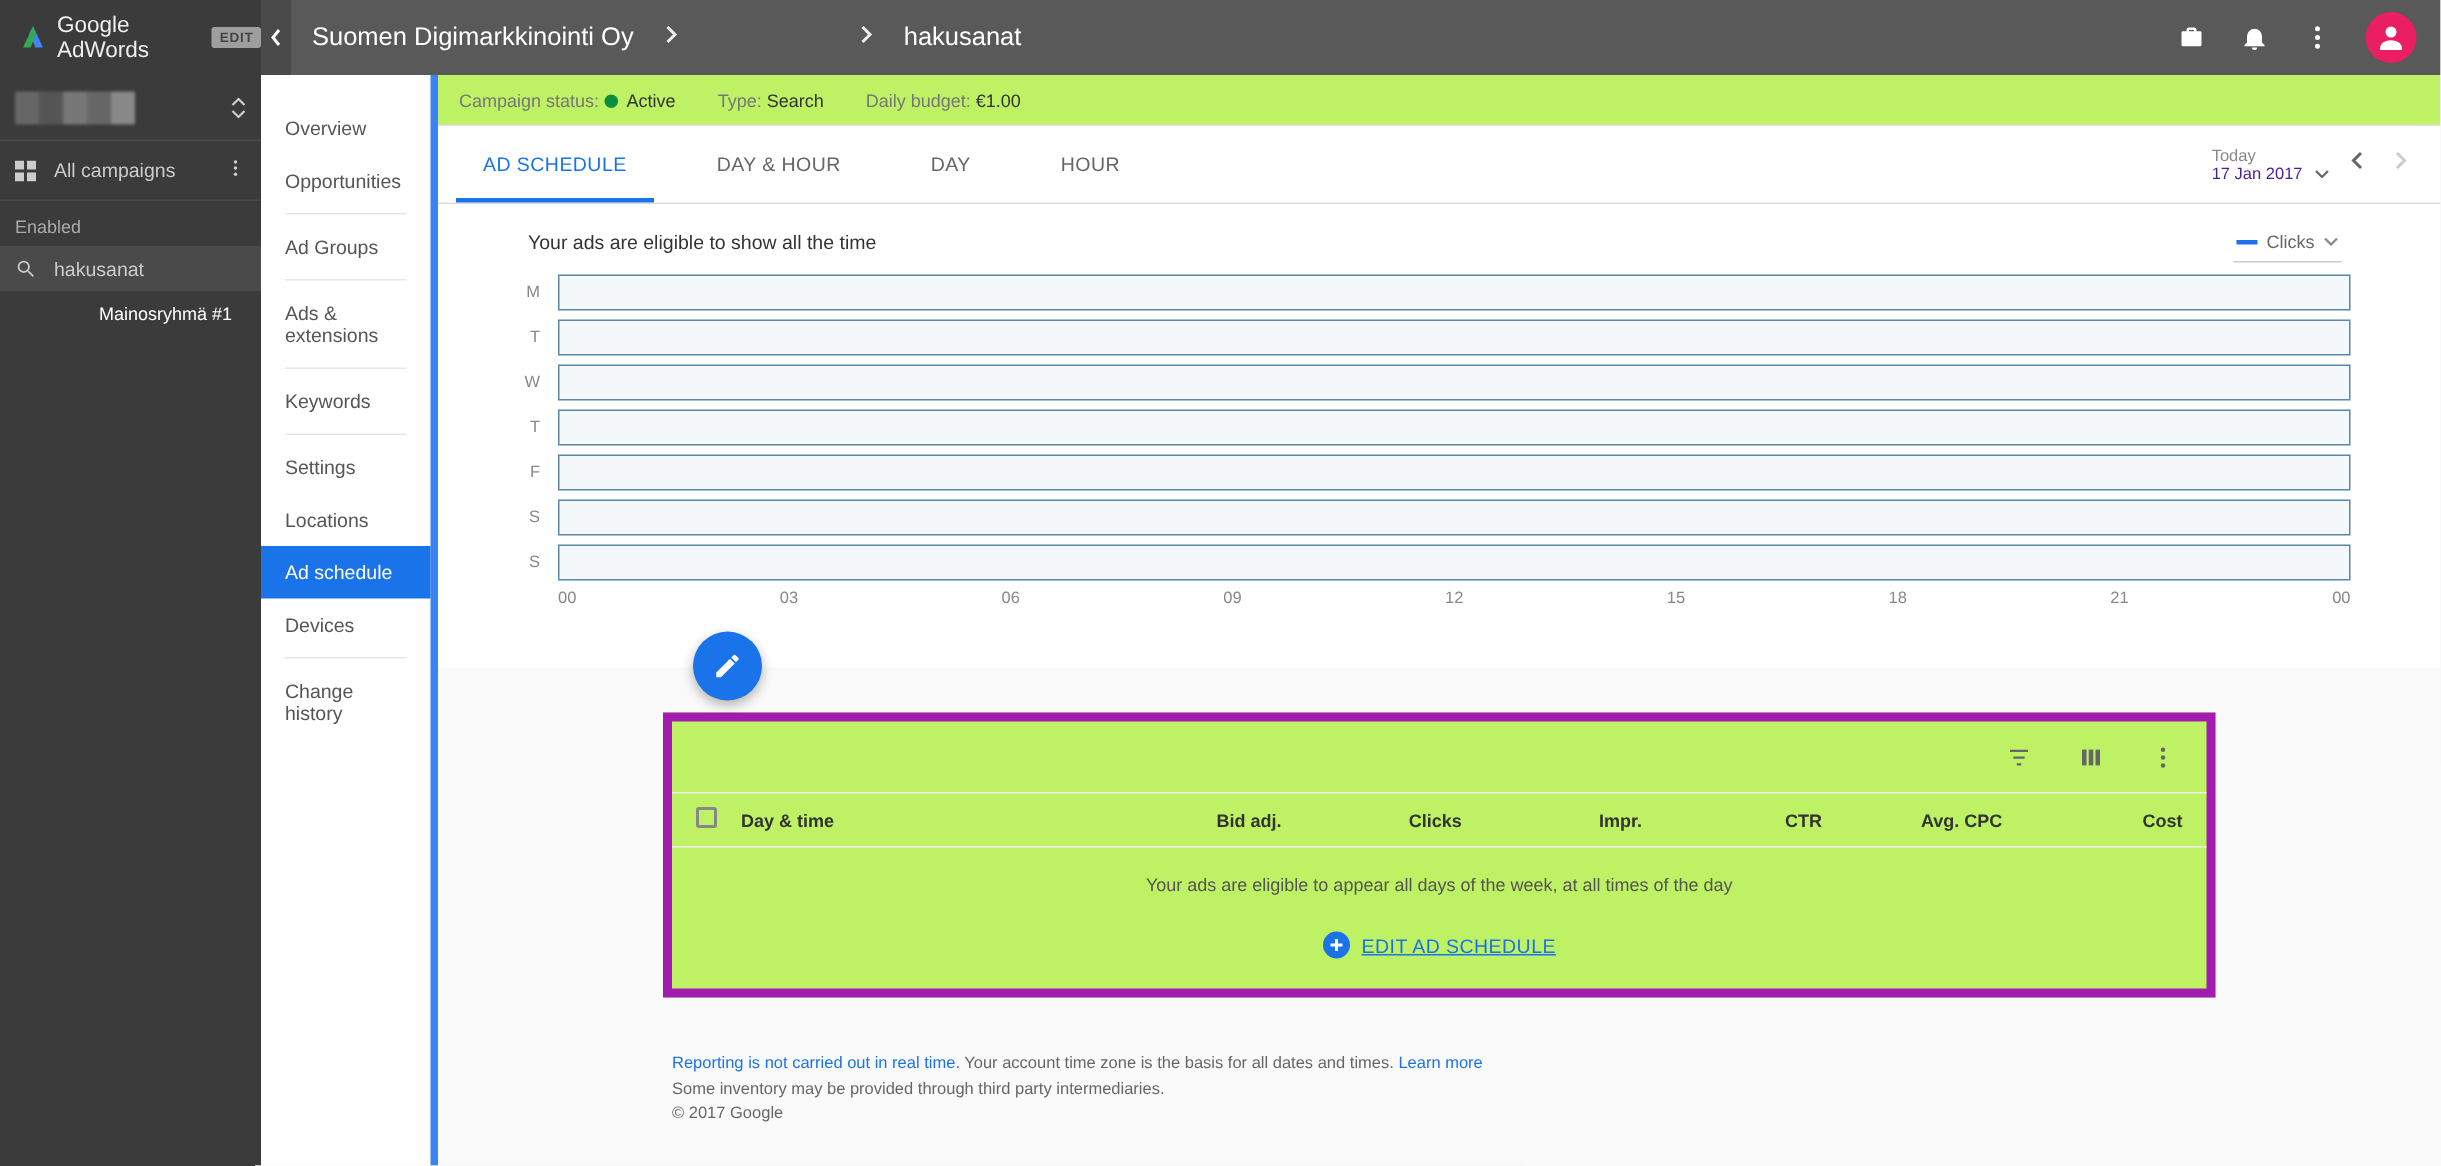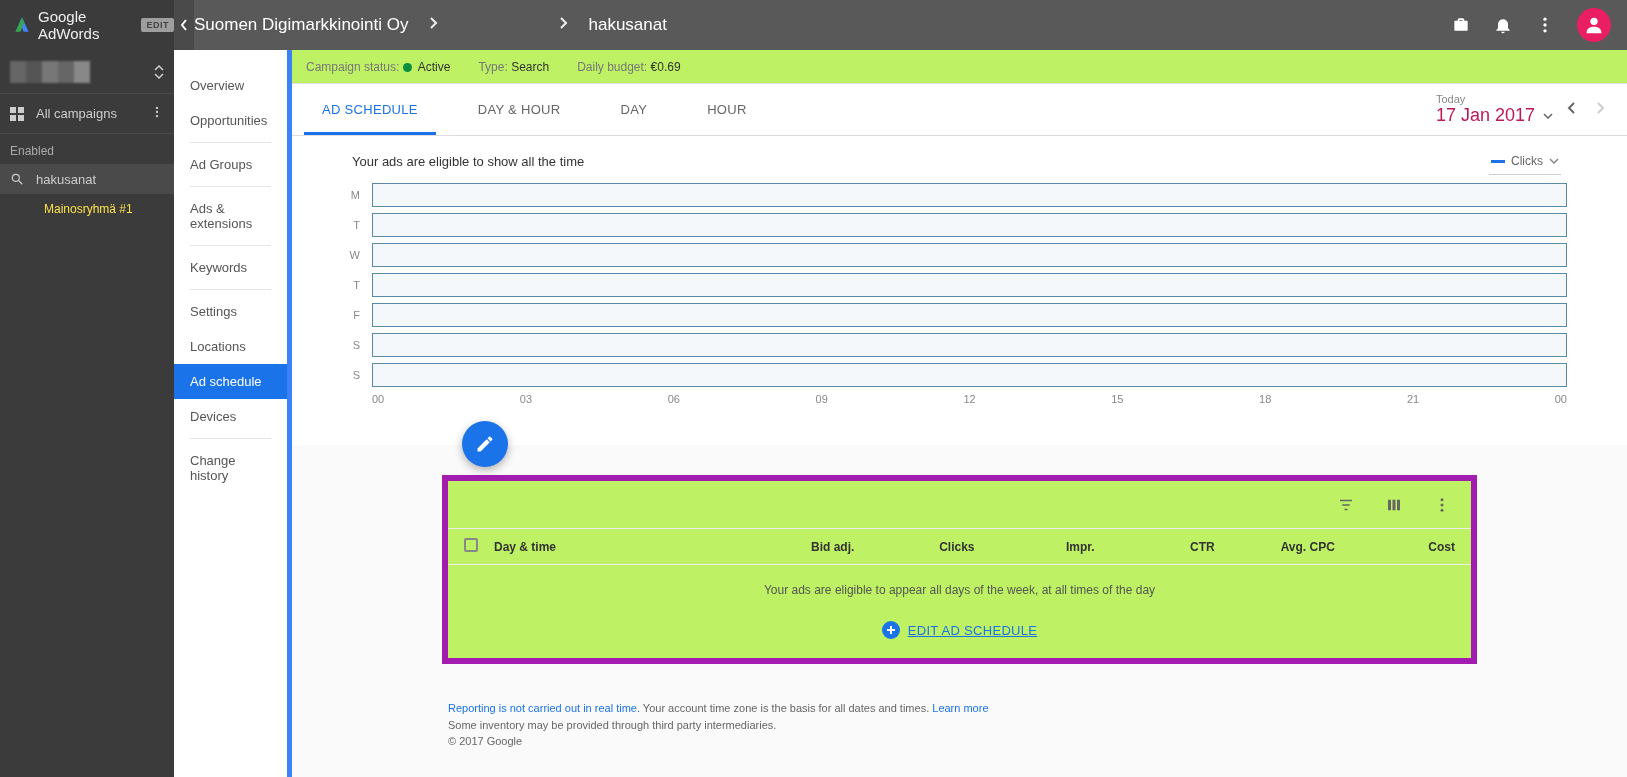--- a/index.html
+++ b/index.html
@@ -6,21 +6,21 @@
 html, body { height: 100%; width: 100%; background: #f5f5f5; overflow: hidden; }
 body { display: flex; flex-direction: column; width: 1627px; height: 777px; }
 
 
 .topbar { height: 50px; background: #595959; display: flex; align-items: center; color: #fff; }
 .logo-area { width: 174px; height: 50px; display: flex; align-items: center; padding-left: 12px; background:#3b3b3b; }
 .logo-triangle { display:inline-flex; }
 .logo-text { font-size: 15px; margin-left: 6px; font-weight: 400; color:#eee;}
 .alpha-badge { background: #9e9e9e; color:#444; font-size:9px; padding:2px 5px; border-radius:2px; margin-left:6px; font-weight:bold; letter-spacing:0.5px;}
 .collapse-toggle { width:20px; height:50px; background:#4a4a4a; display:flex; align-items:center; justify-content:center; cursor:pointer; }
-.breadcrumb { display:flex; align-items:flex-start; font-size:17px; font-weight:500;}
+.breadcrumb { display:flex; align-items:flex-start; padding-left:14px; font-size:17px; font-weight:500;}
 .breadcrumb .chevron { margin: 0 20px; opacity:0.9; }
 .topbar-right { margin-left:auto; display:flex; align-items:center; gap:22px; padding-right:16px;}
 .topbar-icon { color:#fff; cursor:pointer; display:flex;}
 .avatar { width:34px; height:34px; border-radius:50%; background:#e91e63; display:flex; align-items:center; justify-content:center;}
 
 
 .main-row { flex:1; display:flex; min-height:0; }
 
 
 .left-sidebar { width:174px; background:#3b3b3b; color:#ccc; font-size:13px; display:flex; flex-direction:column;}
@@ -28,21 +28,21 @@
 .account-pixels { width:80px; height:22px; background:linear-gradient(90deg,#666 0 20%,#555 20% 40%,#777 40% 60%,#666 60% 80%,#888 80% 100%); filter:blur(1px);}
 .expand-arrows { display:flex; flex-direction:column; gap:2px; cursor:pointer;}
 .expand-arrows svg { display:block;}
 .allcamp-row { height:40px; display:flex; align-items:center; padding:0 10px; justify-content:space-between; border-bottom:1px solid #4a4a4a;}
 .allcamp-left { display:flex; align-items:center; gap:12px;}
 .grid-icon{display:inline-flex;}
 .left-kebab {cursor:pointer;}
 .enabled-label { padding:10px 10px 6px 10px; font-size:12px; color:#aaa;}
 .camp-item { height:30px; display:flex; align-items:center; gap:12px; padding:0 10px; background:#4a4a4a; cursor:pointer;}
 .camp-item .sqicon{ display:inline-flex;}
-.adgroup-item { height:30px; display:flex; align-items:center; padding-left:44px; font-size:12px; color:#fde047; cursor:pointer;}
+.adgroup-item { height:30px; display:flex; align-items:center; padding-left:66px; font-size:12px; color:#ffffff; cursor:pointer;}
 
 
 .sec-nav { width:118px; background:#fff; border-right:5px solid #3b82f6; padding-top:18px;}
 .sec-nav-item { padding:10px 16px; font-size:13px; color:#555; cursor:pointer; }
 .sec-nav-divider { border-bottom:1px solid #e6e6e6; margin:4px 16px;}
 .sec-nav-item.active { background:#1a73e8; color:#fff; }
 
 
 .content { flex:1; display:flex; flex-direction:column; background:#fafafa; overflow:auto; min-width:0;}
 .status-strip { height:34px; background:#bef264; display:flex; align-items:center; gap:28px; padding:0 14px; font-size:12px; color:#555; border-bottom:1px solid #e0e0e0;}
@@ -52,21 +52,21 @@
 
 
 .tab-row { height:52px; background:#fff; border-bottom:1px solid #ddd; display:flex; align-items:stretch; padding-left:0;}
 .tabs { display:flex; }
 .tab { padding:0 30px; display:flex; align-items:center; font-size:13px; font-weight:500; color:#666; letter-spacing:0.3px; cursor:pointer; position:relative;}
 .tab.active { color:#1a73e8; }
 .tab.active::after{ content:""; position:absolute; bottom:0; left:12px; right:12px; height:3px; background:#1a73e8;}
 .date-picker { margin-left:auto; display:flex; align-items:center; padding-right:18px; gap:10px;}
 .date-block { display:flex; flex-direction:column; align-items:flex-start; cursor:pointer; padding:6px 0;}
 .date-block .today{ font-size:11px; color:#888;}
-.date-block .dateval{ font-size:18px; color:#be185d; display:flex; align-items:center; gap:8px;}
+.date-block .dateval{ font-size:11px; color:#4c1d95; display:flex; align-items:center; gap:8px;}
 .nav-arrow { color:#888; cursor:pointer; padding:4px;}
 .nav-arrow.disabled{ color:#ccc; cursor:default;}
 
 
 .chart-area { background:#fff; padding:18px 60px 40px 50px; position:relative;}
 .eligible-note { font-size:13px; color:#333; margin:0 0 14px 10px;}
 .legend { position:absolute; right:66px; top:14px; font-size:12px; color:#666; display:flex; align-items:center; gap:6px; border-bottom:1px solid #ccc; padding:4px 2px 6px 2px; cursor:pointer;}
 .legend-swatch { width:14px; height:3px; background:#1a73e8;}
 .schedule-grid { display:flex; flex-direction:column; gap:6px; }
 .schedule-row { display:flex; align-items:center; gap:12px;}
@@ -231,21 +231,21 @@
       <span>
         <span class="status-label">Campaign status:</span>
         <span class="status-dot"></span><span class="status-val">Active</span>
       </span>
       <span>
         <span class="status-label">Type:</span>
         <span class="status-val">Search</span>
       </span>
       <span>
         <span class="status-label">Daily budget:</span>
-        <span class="status-val">€0.69</span>
+        <span class="status-val">€1.00</span>
       </span>
     </div>
 
     <div class="tab-row">
       <div class="tabs">
         <div class="tab active">AD SCHEDULE</div>
         <div class="tab">DAY &amp; HOUR</div>
         <div class="tab">DAY</div>
         <div class="tab">HOUR</div>
       </div>

